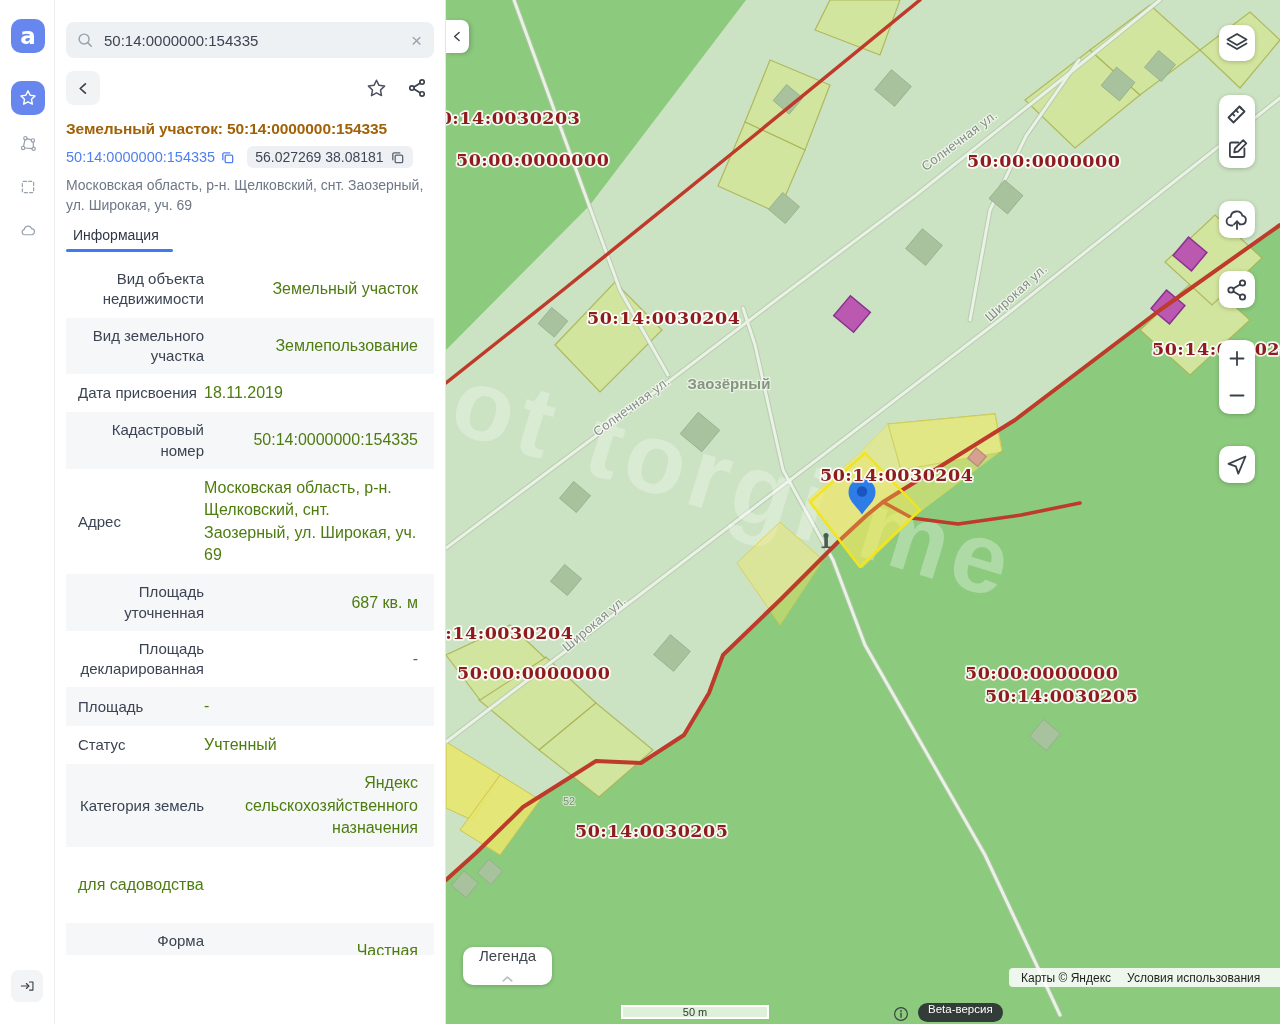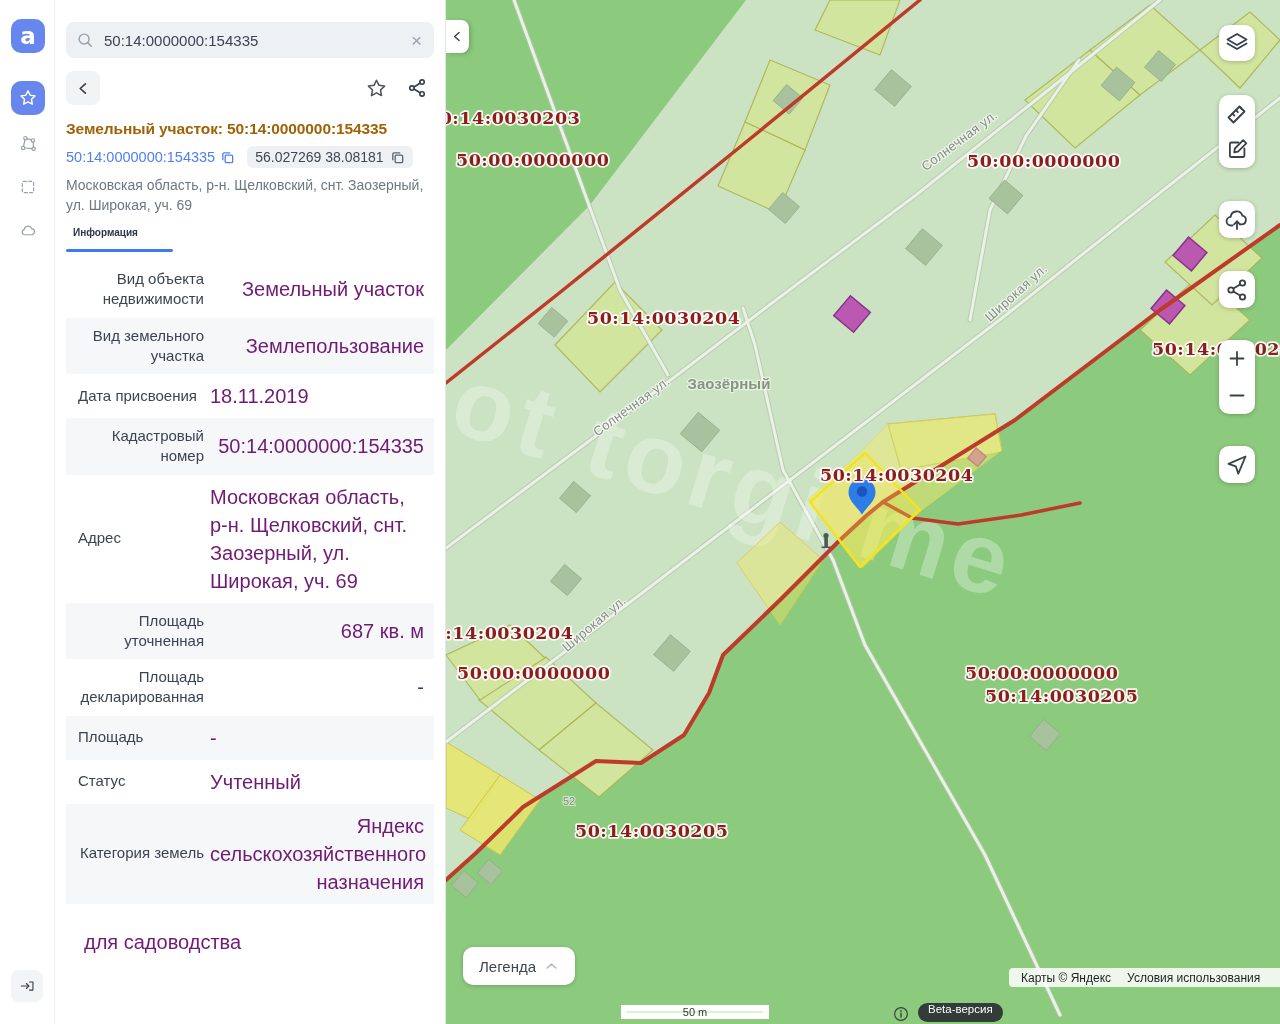--- a/index.html
+++ b/index.html
@@ -18,35 +18,35 @@
   #searchbar{position:absolute;left:11px;top:22px;width:368px;height:36px;background:#EEF1F4;border-radius:8px;display:flex;align-items:center;padding:0 10px;}
   #searchbar input{flex:1;border:0;background:transparent;outline:none;font-size:15px;color:#3C4454;font-family:inherit;margin-left:8px;}
   .clear-x{color:#9AA3B0;font-size:19px;line-height:1;cursor:pointer;padding:0 2px;}
   #backbtn{position:absolute;left:11px;top:71px;width:34px;height:34px;background:#F1F3F5;border-radius:8px;display:flex;align-items:center;justify-content:center;cursor:pointer;}
   .hdr-ic{position:absolute;top:76px;width:24px;height:24px;cursor:pointer;display:flex;align-items:center;justify-content:center;}
   #title{position:absolute;left:11px;top:120px;width:372px;font-size:15.5px;font-weight:600;color:#a16207;letter-spacing:-.1px;}
   #chips{position:absolute;left:11px;top:146px;display:flex;align-items:center;gap:12px;}
   .cad-link{display:flex;align-items:center;gap:5px;color:#4F80F2;font-size:14.5px;cursor:pointer;}
   .chip-gray{display:flex;align-items:center;gap:6px;background:#EEF0F3;border-radius:6px;padding:3px 8px;font-size:14px;color:#3F4756;cursor:pointer;}
   #address{position:absolute;left:11px;top:175px;width:362px;font-size:14px;line-height:1.45;color:#6E7787;}
-  #tab{position:absolute;left:18px;top:227px;font-size:10px;font-weight:bold;color:#2F3747;cursor:pointer;}
+  #tab{position:absolute;left:18px;top:227px;font-size:14px;font-weight:normal;color:#2F3747;cursor:pointer;}
   #tab-underline{position:absolute;left:11px;top:249px;width:107px;height:3px;border-radius:2px;background:#3D7BF6;}
   #table{position:absolute;left:11px;top:261px;width:368px;height:694px;overflow:hidden;}
   .trow{display:flex;align-items:center;padding:8px 0 8px 12px;}
   .trow:nth-child(even){background:#F6F7F9;}
   .trow .lbl{width:126px;flex:none;font-size:15px;color:#3C4454;line-height:1.35;}
-  .trow .val{margin-left:6px;width:214px;font-size:20px;color:#701a75;line-height:1.4;}
+  .trow .val{width:214px;font-size:16px;color:#4d7c0f;line-height:1.4;}
   .h56{min-height:56px;text-align:right;} .h36{min-height:36px;} .h80{min-height:80px;} .h76{min-height:76px;}
   
   #map{position:absolute;left:446px;top:0;width:834px;height:1024px;background:#8CCA7E;overflow:hidden;cursor:grab;}
   #map svg.base{position:absolute;left:0;top:0;}
   .mapbtn{position:absolute;left:773px;width:36px;background:#fff;border-radius:10px;box-shadow:0 1px 4px rgba(0,0,0,.22);display:flex;flex-direction:column;align-items:center;justify-content:center;cursor:pointer;z-index:10;}
   #collapse{position:absolute;left:0;top:20px;width:23px;height:33px;background:#fff;border-radius:0 8px 8px 0;box-shadow:2px 1px 4px rgba(0,0,0,.18);display:flex;align-items:center;justify-content:center;cursor:pointer;z-index:10;}
-  #legend{position:absolute;left:17px;top:947px;height:38px;background:#fff;border-radius:10px;box-shadow:0 1px 4px rgba(0,0,0,.2);display:flex;align-items:center;gap:8px;padding:0 16px;cursor:pointer;z-index:10;font-size:15px;color:#3E464F;}
-  #scalebar{position:absolute;left:175px;top:1005px;width:148px;height:14px;border:6px solid #ffffff;background:rgba(242,249,240,.8);display:flex;align-items:center;justify-content:center;font-size:11px;color:#2F3A33;z-index:10;}
+  #legend{position:absolute;left:17px;top:947px;height:38px;background:#fff;border-radius:10px;box-shadow:0 1px 4px rgba(0,0,0,.2);display:flex;align-items:center;gap:8px;padding:0 16px;cursor:pointer;z-index:10;font-size:15px;color:#3E464F;flex-direction:column;}
+  #scalebar{position:absolute;left:175px;top:1005px;width:148px;height:14px;border:2px solid #ffffff;background:rgba(242,249,240,.8);display:flex;align-items:center;justify-content:center;font-size:11px;color:#2F3A33;z-index:10;}
   #infoic{position:absolute;left:447px;top:1006px;width:16px;height:16px;cursor:pointer;z-index:10;}
   #beta{position:absolute;left:472px;top:1003px;height:19px;border-radius:10px;background:rgba(44,48,52,.92);color:#fff;font-size:11.5px;display:flex;align-items:flex-start;padding:0 10px;z-index:10;}
   #attrib{position:absolute;left:563px;top:968px;width:271px;height:19px;background:rgba(255,255,255,.85);border-radius:4px 0 0 4px;display:flex;align-items:center;gap:16px;padding:0 12px;font-size:12px;color:#1F1F1F;z-index:10;white-space:nowrap;}
   #attrib span{cursor:pointer;}
   svg{display:block;}
   .st{stroke:#3A4049;stroke-width:1.8;fill:none;stroke-linecap:round;stroke-linejoin:round;}
   .stg{stroke:#97A1AE;stroke-width:1.6;fill:none;stroke-linecap:round;stroke-linejoin:round;}
 </style>
 </head>
 <body>

